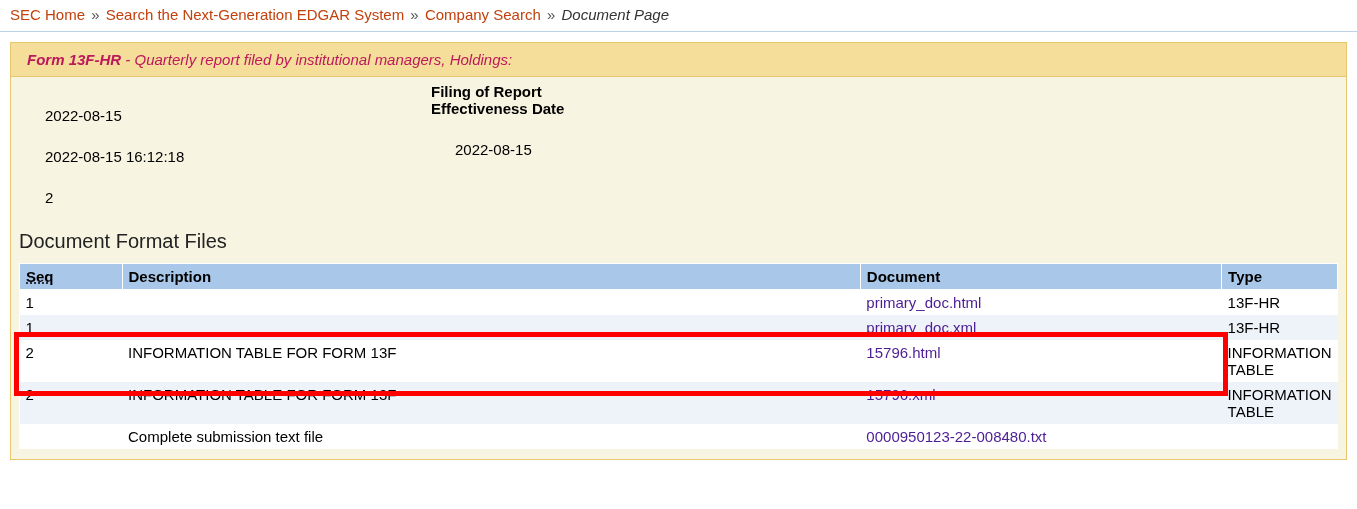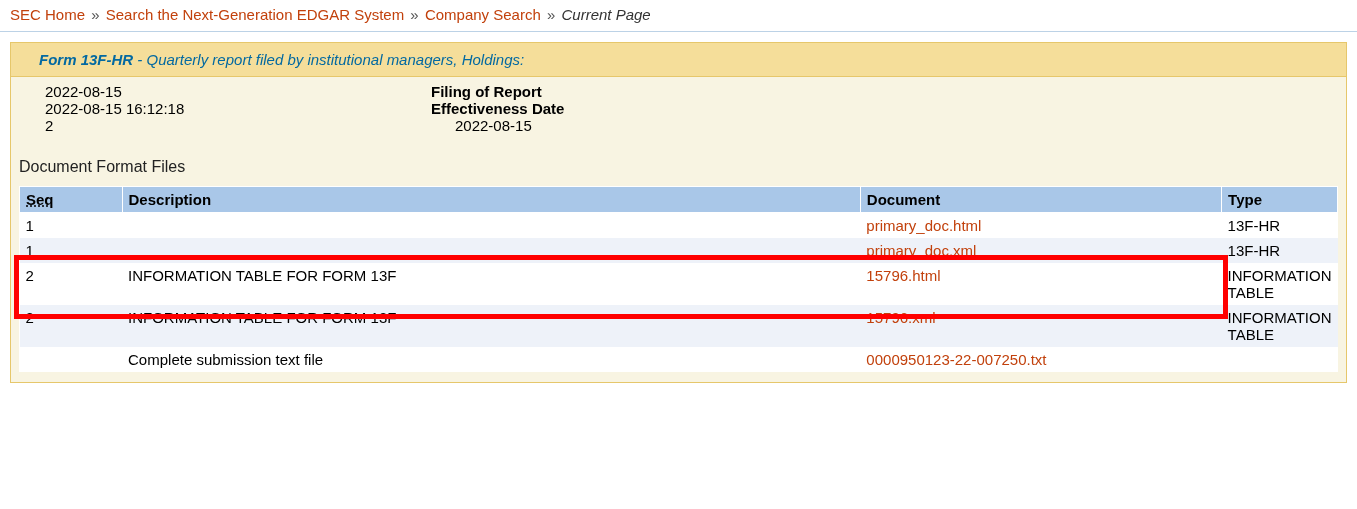--- a/index.html
+++ b/index.html
@@ -29,37 +29,37 @@
   }
   .outer {
     margin: 10px 10px 0 10px;
     border: 1px solid #e6c76b;
     background: #f8f4e2;
     padding-bottom: 10px;
   }
   .type-bar {
     background: #f5de9a;
     border-bottom: 1px solid #e6c76b;
-    padding: 8px 28px;
+    padding: 8px 16px;
     font-size: 15px;
-    color: #0369a1;
+    color: #be185d;
   }
   .type-bar .ftype { font-weight: bold; font-style: italic; }
   .type-bar .fdesc { font-style: italic; }
   .meta {
     display: flex;
     padding: 6px 10px 8px 10px;
     font-size: 15px;
   }
   .meta-col { flex: 0 0 410px; }
   .meta-label { font-weight: bold; }
-  .meta-value { padding-left: 24px; }
+  .meta-value { padding-left: 24px; margin-top: 24px; }
   .section-title {
     padding: 16px 8px 10px 8px;
-    font-size: 16px;
+    font-size: 20px;
     color: #222;
   }
   table.files {
     width: calc(100% - 16px);
     margin: 0 8px;
     border-collapse: collapse;
     background: #fff;
     font-size: 15px;
   }
   table.files th {
@@ -68,21 +68,21 @@
     text-align: left;
     padding: 4px 6px;
     border: 1px solid #fff;
   }
   table.files th.seq { text-decoration: underline dotted; }
   table.files td {
     padding: 4px 6px;
     vertical-align: top;
   }
   table.files tr.odd td { background: #eef2f9; }
-  table.files td.doc a { color: #c2410c; text-decoration: none; }
+  table.files td.doc a { color: #4c1d95; text-decoration: none; }
   .col-seq  { width: 90px; }
   .col-desc { width: 730px; }
   .col-doc  { width: 350px; }
   .col-type { width: auto; }
   .hl-wrap { position: relative; }
   .highlight-box {
     position: absolute;
     border: 5px solid #ff0000;
     pointer-events: none;
     box-sizing: border-box;
@@ -91,21 +91,21 @@
 </head>
 <body>
 
 <div class="breadcrumb">
   <a href="#">SEC Home</a>
   <span class="sep">»</span>
   <a href="#">Search the Next-Generation EDGAR System</a>
   <span class="sep">»</span>
   <a href="#">Company Search</a>
   <span class="sep">»</span>
-  <span class="current">Current Page</span>
+  <span class="current">Document Page</span>
 </div>
 
 <div class="outer">
 
   <div class="type-bar">
     <span class="ftype">Form 13F-HR</span><span class="fdesc"> - Quarterly report filed by institutional managers, Holdings:</span>
   </div>
 
   <div class="meta">
     <div class="meta-col">
@@ -153,21 +153,21 @@
         </tr>
         <tr class="odd">
           <td>2</td>
           <td>INFORMATION TABLE FOR FORM 13F</td>
           <td class="doc"><a href="#">15796.xml</a></td>
           <td>INFORMATION TABLE</td>
         </tr>
         <tr>
           <td></td>
           <td>Complete submission text file</td>
-          <td class="doc"><a href="#">0000950123-22-007250.txt</a></td>
+          <td class="doc"><a href="#">0000950123-22-008480.txt</a></td>
           <td></td>
         </tr>
       </tbody>
     </table>
     <div id="hlbox" class="highlight-box" style="left: 2.5px; top: 69px; width: 1214.11px; height: 64px;"></div>
   </div>
 
 </div>
 
 </body></html>

